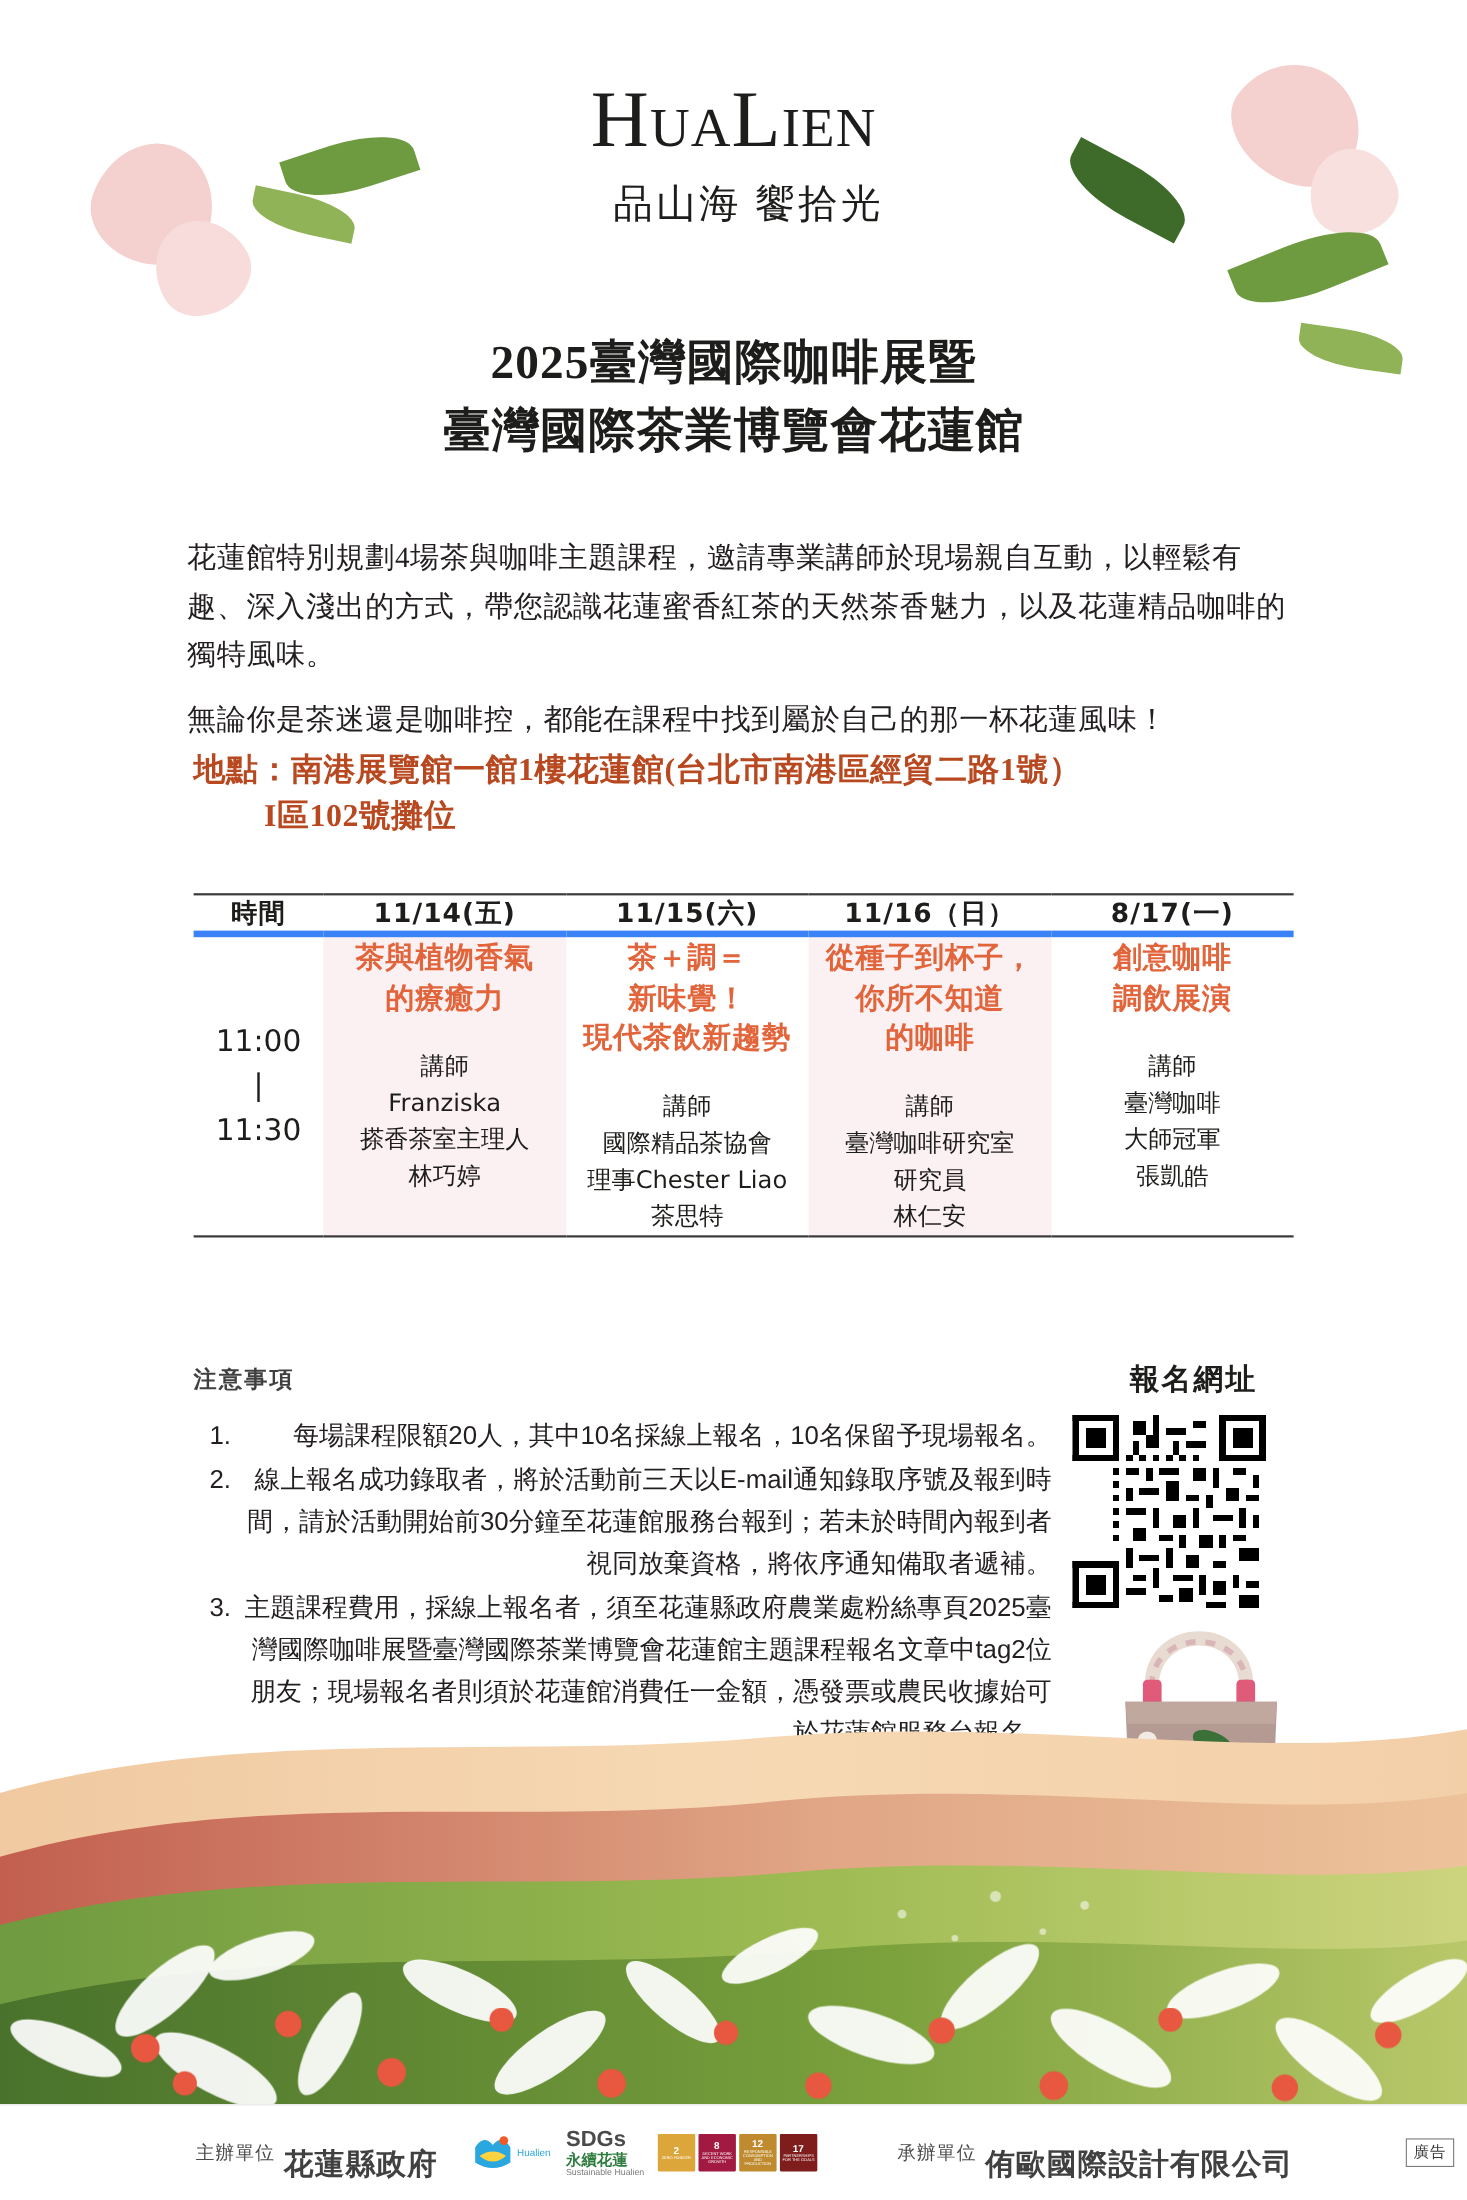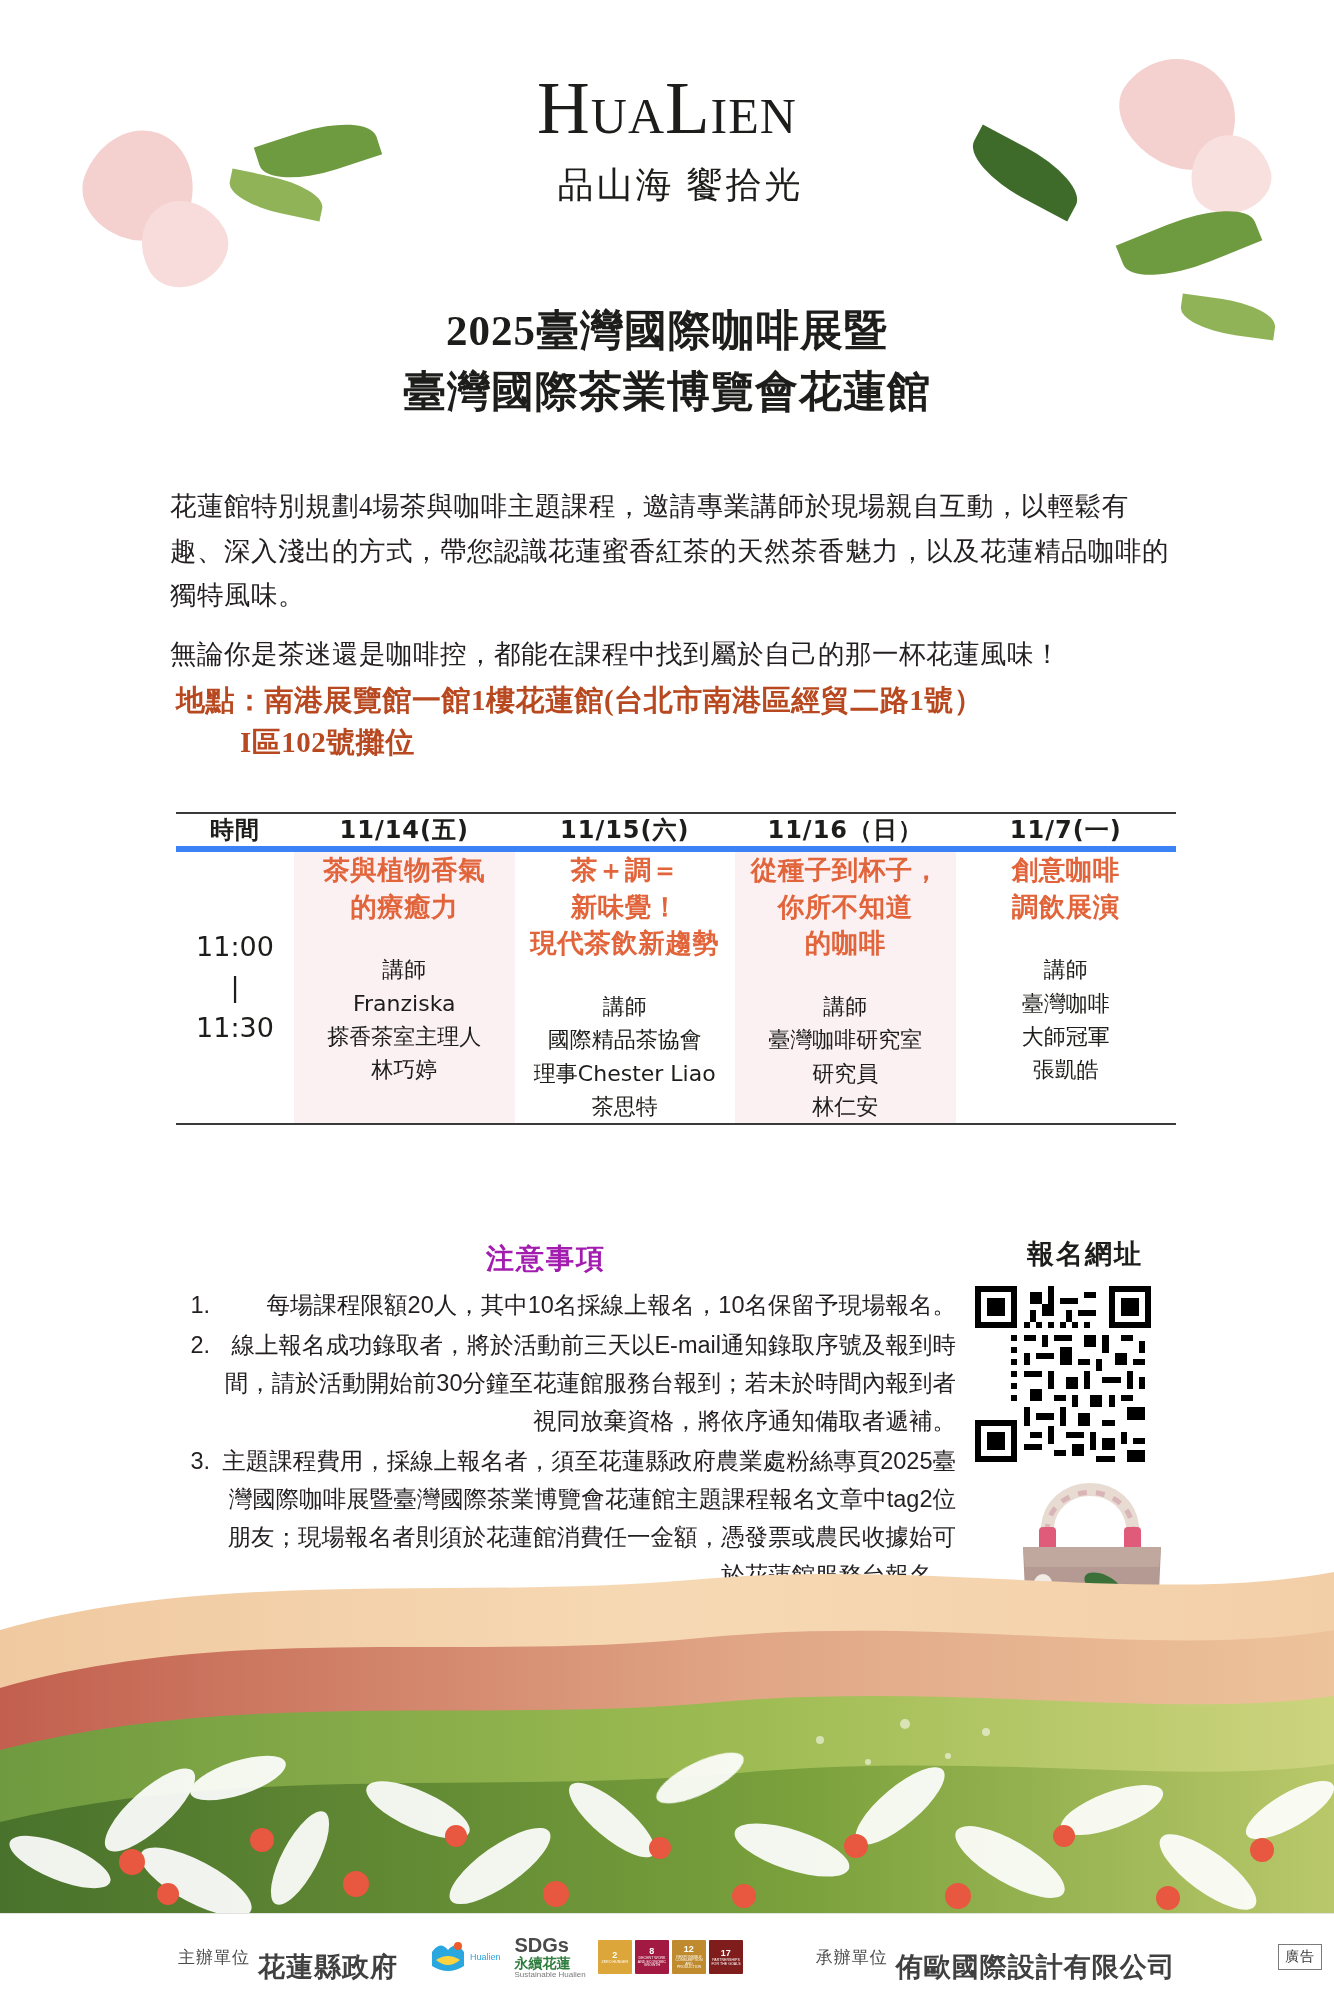--- a/index.html
+++ b/index.html
@@ -83,22 +83,22 @@
     font-family:"Liberation Serif","DejaVu Serif",serif;letter-spacing:.5px;
   }
   .sess .role{
     margin-top:28px;font-size:22px;color:#1d1d1b;line-height:1.52;
     font-family:"DejaVu Sans",sans-serif;
   }
   .sess .role .ln{display:block;}
 
   
   .notes-title{
-    position:absolute;top:1240px;left:176px;width:740px;text-align:center;
-    font-size:28px;font-weight:700;color:#a21caf;letter-spacing:2px;
+    position:absolute;top:1240px;left:176px;width:740px;
+    font-size:21px;font-weight:700;color:#404040;letter-spacing:2px;
     font-family:"Liberation Serif","DejaVu Serif",serif;
   }
   .notes{
     position:absolute;top:1286px;left:176px;width:780px;
     font-size:23.5px;line-height:1.62;color:#231f20;
   }
   .note{display:flex;margin-bottom:2px;}
   .note .num{width:34px;flex:0 0 34px;text-align:right;padding-right:10px;}
   .note .txt{flex:1;text-align:right;}
 
@@ -181,21 +181,21 @@
   </div>
 
   <div class="table-wrap">
     <table class="sched">
       <thead>
         <tr class="hrule-top">
           <th class="dayhead col-time hrule-mid">時間</th>
           <th class="dayhead hrule-mid">11/14(五)</th>
           <th class="dayhead hrule-mid">11/15(六)</th>
           <th class="dayhead hrule-mid">11/16（日）</th>
-          <th class="dayhead hrule-mid">11/7(一)</th>
+          <th class="dayhead hrule-mid">8/17(一)</th>
         </tr>
       </thead>
       <tbody>
         <tr class="hrule-bot">
           <td class="timecell">
             <div>11:00</div>
             <div>|</div>
             <div>11:30</div>
           </td>
 

